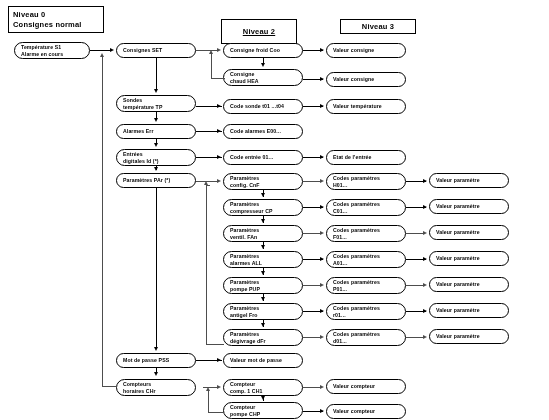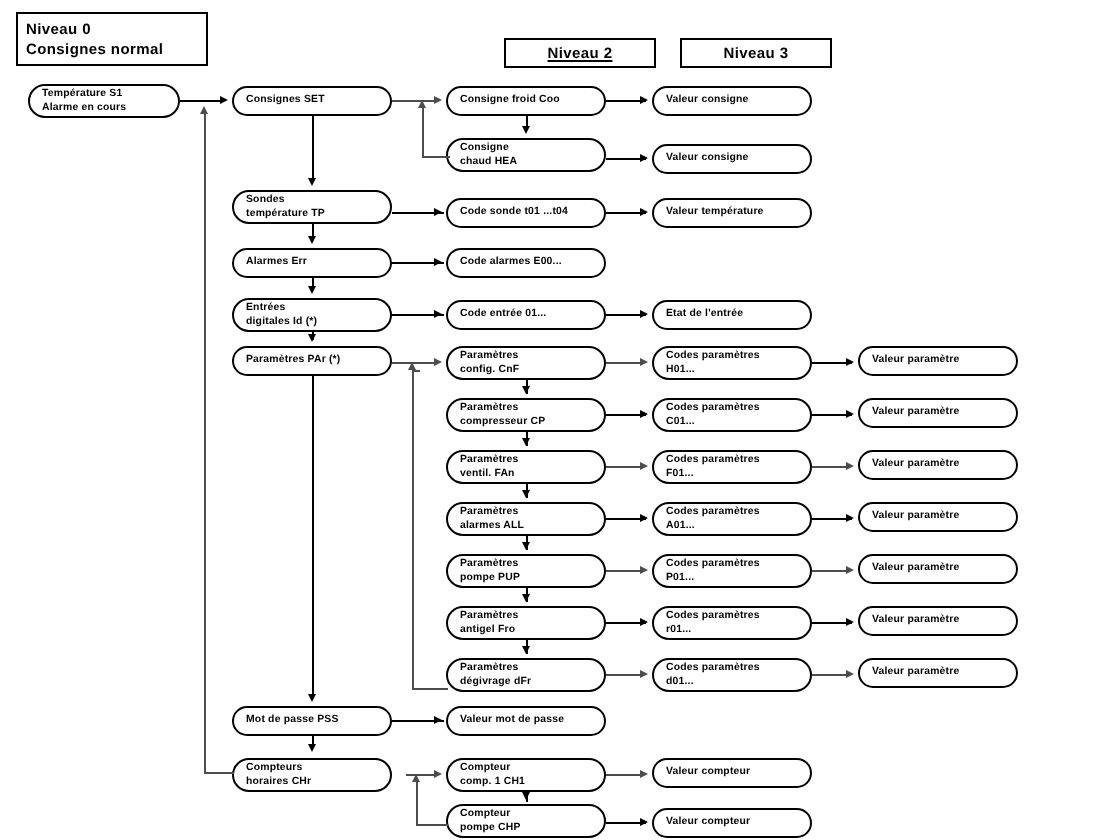--- a/index.html
+++ b/index.html
@@ -79,21 +79,21 @@
 </head>
 <body>
 
 <div id="stage">
 
   <div class="rect left" style="left:8px;top:6px;width:96px;height:27px;">
     <span class="ln">Niveau 0</span>
     <span class="ln">Consignes normal</span>
   </div>
 
-  <div class="rect" style="left:252px;top:19px;width:76px;height:15px;text-decoration:underline;">
+  <div class="rect" style="left:221px;top:19px;width:76px;height:25px;text-decoration:underline;">
     <span>Niveau 2</span>
   </div>
   <div class="rect" style="left:340px;top:19px;width:76px;height:15px;">
     <span>Niveau 3</span>
   </div>
 
   <div class="node" style="left:14px;top:42px;width:76px;height:17px;">
     <span class="ln">Température S1</span>
     <span class="ln">Alarme en cours</span>
   </div>

